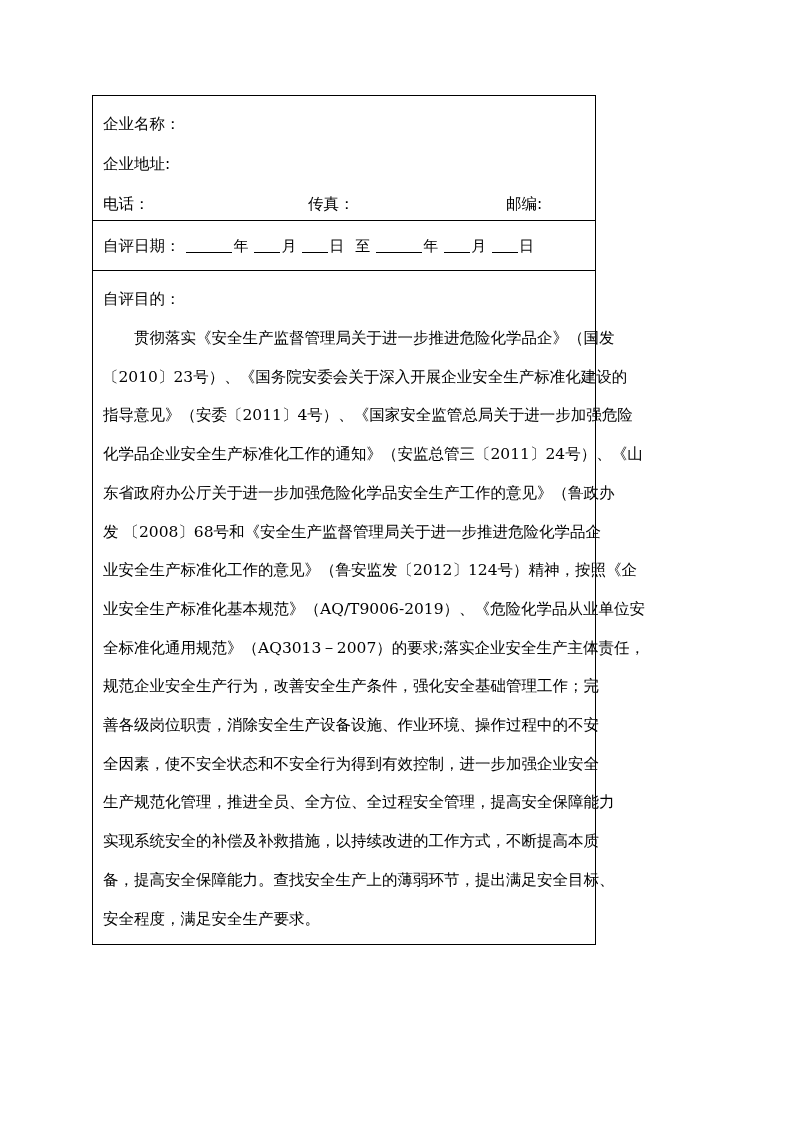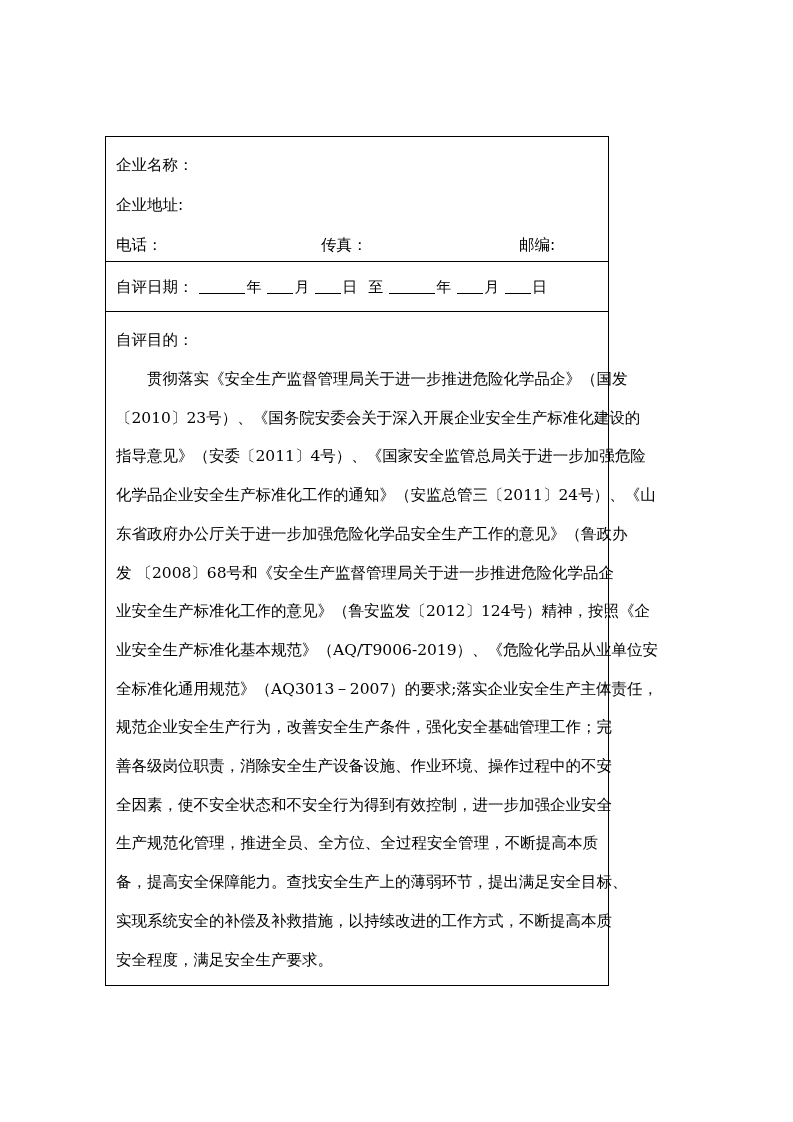--- a/index.html
+++ b/index.html
@@ -1,19 +1,19 @@
 <!DOCTYPE html>
 <html><head>
 <meta charset="utf-8">
 <style>
   html, body { margin: 0; padding: 0; background: #ffffff; }
   body { width: 793px; height: 1122px; position: relative; font-family: "DejaVu Sans", sans-serif; color: #000; }
   .form-table {
-    position: absolute; left: 105px; top: 95px; width: 504px;
-    border: 1px solid #000; box-sizing: border-box; margin-top: 41px;
+    position: absolute; left: 92px; top: 95px; width: 504px;
+    border: 1px solid #000; box-sizing: border-box;
   }
   .section { border-bottom: 1px solid #000; box-sizing: border-box; padding: 0 10px; }
   .section:last-child { border-bottom: none; }
   .sec-info { height: 125px; padding-top: 8px; }
   .sec-date { height: 50px; }
   .sec-purpose { padding-top: 8px; padding-bottom: 6px; }
   .row { height: 40px; line-height: 40px; font-size: 15.5px; white-space: nowrap; }
   .label { font-weight: normal; }
   .contact-row { position: relative; }
   .contact-row span.c { position: absolute; top: 0; }
@@ -70,20 +70,20 @@
       <span class="line">指导意见》（安委〔2011〕4号）、《国家安全监管总局关于进一步加强危险</span>
       <span class="line">化学品企业安全生产标准化工作的通知》（安监总管三〔2011〕24号）、《山</span>
       <span class="line">东省政府办公厅关于进一步加强危险化学品安全生产工作的意见》（鲁政办</span>
       <span class="line">发 〔2008〕68号和《安全生产监督管理局关于进一步推进危险化学品企</span>
       <span class="line">业安全生产标准化工作的意见》（鲁安监发〔2012〕124号）精神，按照《企</span>
       <span class="line">业安全生产标准化基本规范》（AQ/T9006-2019）、《危险化学品从业单位安</span>
       <span class="line">全标准化通用规范》（AQ3013－2007）的要求;落实企业安全生产主体责任，</span>
       <span class="line">规范企业安全生产行为，改善安全生产条件，强化安全基础管理工作；完</span>
       <span class="line">善各级岗位职责，消除安全生产设备设施、作业环境、操作过程中的不安</span>
       <span class="line">全因素，使不安全状态和不安全行为得到有效控制，进一步加强企业安全</span>
-      <span class="line">生产规范化管理，推进全员、全方位、全过程安全管理，不断提高本质</span>
+      <span class="line">生产规范化管理，推进全员、全方位、全过程安全管理，提高安全保障能力</span>
+      <span class="line">实现系统安全的补偿及补救措施，以持续改进的工作方式，不断提高本质</span>
       <span class="line">备，提高安全保障能力。查找安全生产上的薄弱环节，提出满足安全目标、</span>
-      <span class="line">实现系统安全的补偿及补救措施，以持续改进的工作方式，不断提高本质</span>
       <span class="line last">安全程度，满足安全生产要求。</span>
     </p>
   </div>
 
 </div>
 
 </body></html>

